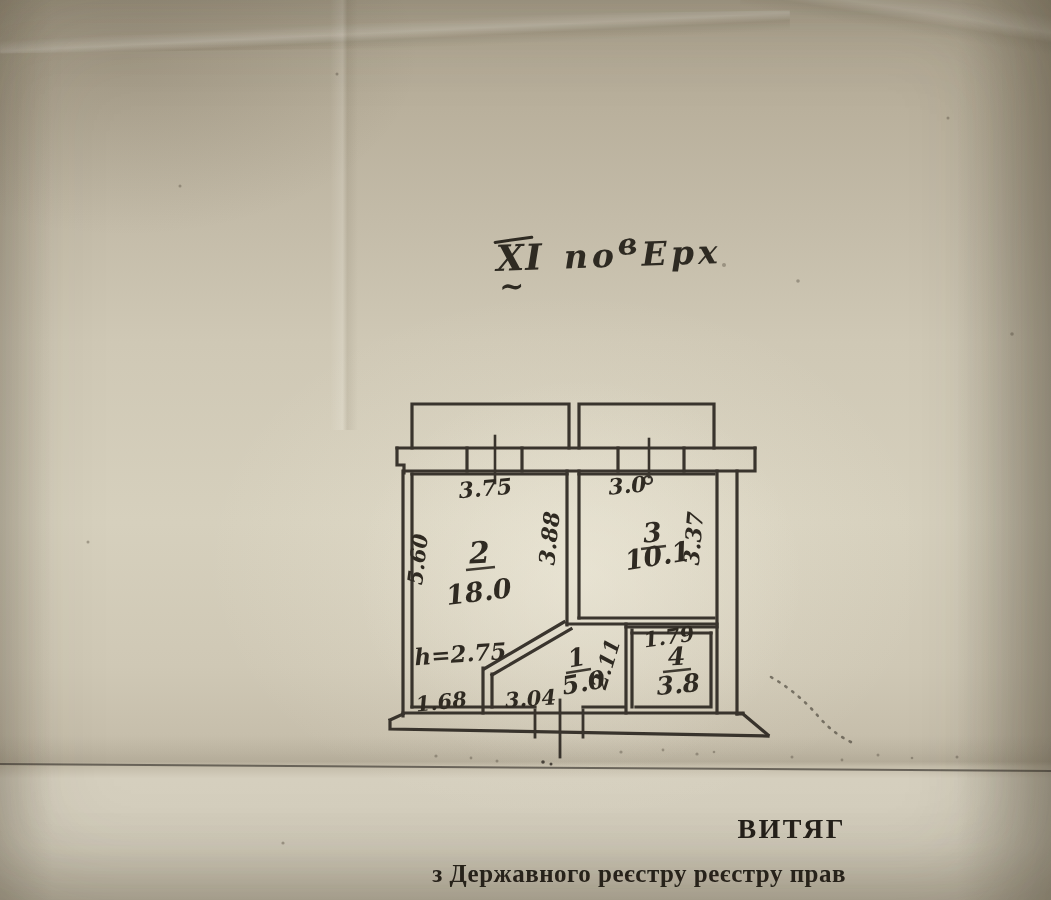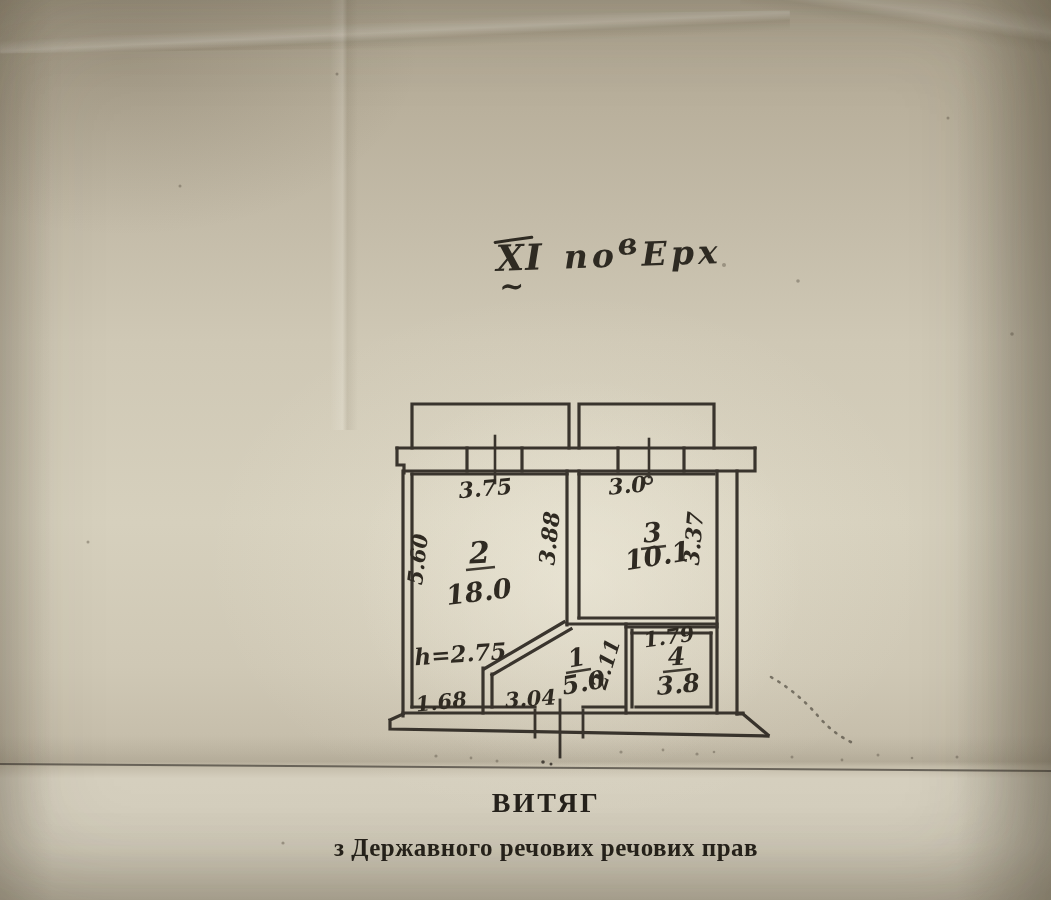--- a/index.html
+++ b/index.html
@@ -38,21 +38,21 @@
     color:#2e2a22;font-family:"DejaVu Serif",serif;font-style:italic;white-space:nowrap;}
   .roman-wrap{position:relative;display:inline-block;margin-right:16px;}
   .roman{font-size:36px;font-weight:bold;letter-spacing:1px;}
   .roman-overline{position:absolute;left:-2px;top:2px;width:40px;height:3px;background:#2e2a22;
     transform:rotate(-6deg);border-radius:2px;}
   .squiggle{position:absolute;left:2px;top:32px;font-size:30px;font-weight:bold;}
   .word{font-size:33px;letter-spacing:4px;font-weight:600;}
   .word-raised{display:inline-block;transform:translateY(-12px);font-size:30px;}
 
   
-  .footer-block{position:absolute;left:246px;top:787px;width:600px;text-align:center;color:#26221c;}
+  .footer-block{position:absolute;left:246px;top:813px;width:600px;text-align:right;color:#26221c;}
   .footer-title{font-size:28px;font-weight:bold;letter-spacing:2.5px;}
   .footer-subtitle{margin-top:15px;font-size:25px;font-weight:bold;letter-spacing:.5px;}
 
   .ink-text{font-family:"DejaVu Serif",serif;font-style:italic;font-weight:bold;fill:#2f2a22;}
 </style>
 </head>
 <body>
 
 <div class="photo">
   <div class="crease crease-top"></div>
@@ -181,17 +181,17 @@
     <span class="roman-wrap">
       <i class="roman-overline"></i>
       <span class="roman">XI</span>
       <span class="squiggle">~</span>
     </span>
     <span class="word"><span>по</span><span class="word-raised">в</span><span>Ерх</span></span>
   </div>
 
   <div class="footer-block">
     <div class="footer-title">ВИТЯГ</div>
-    <div class="footer-subtitle">з Державного речових речових прав</div>
+    <div class="footer-subtitle">з Державного реєстру реєстру прав</div>
   </div>
 
   <div class="vignette"></div>
 </div>
 
 </body></html>

